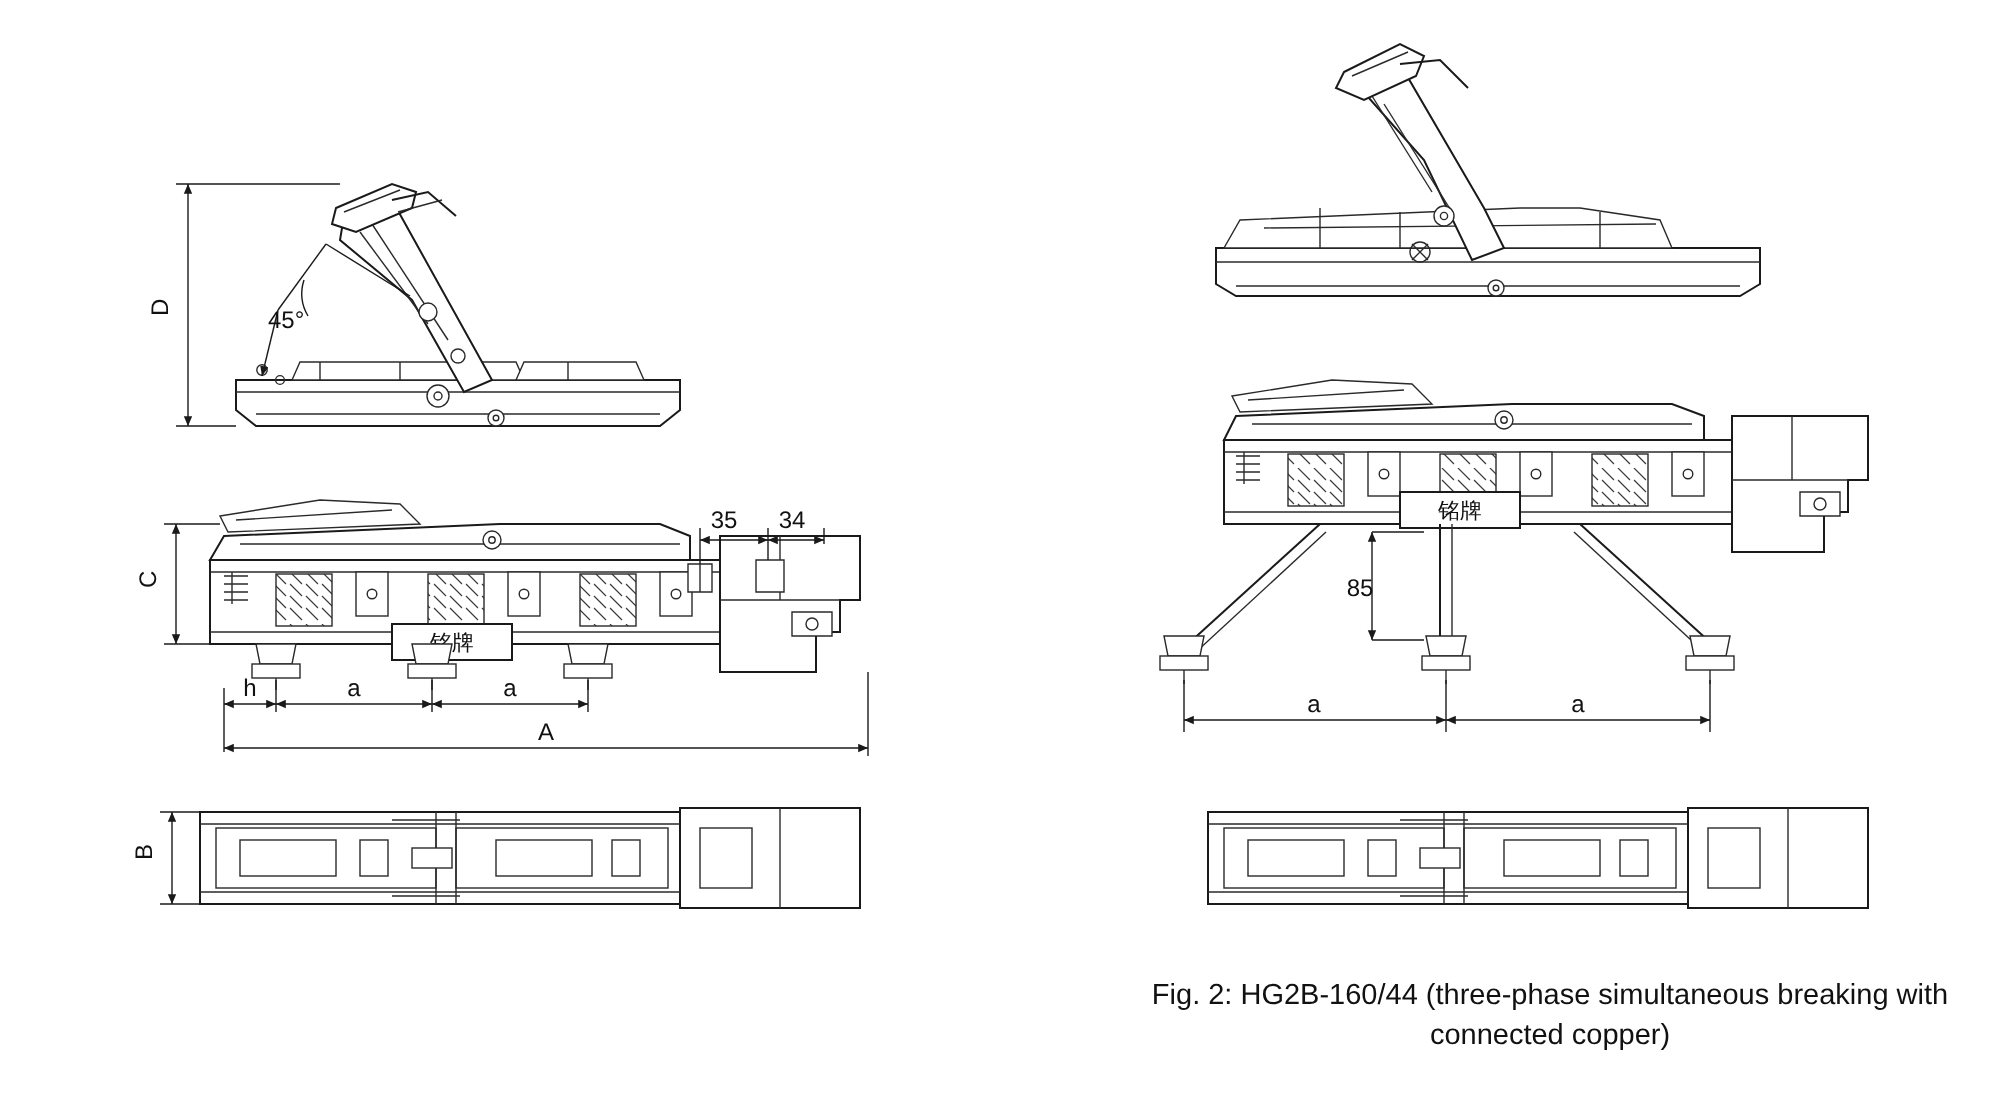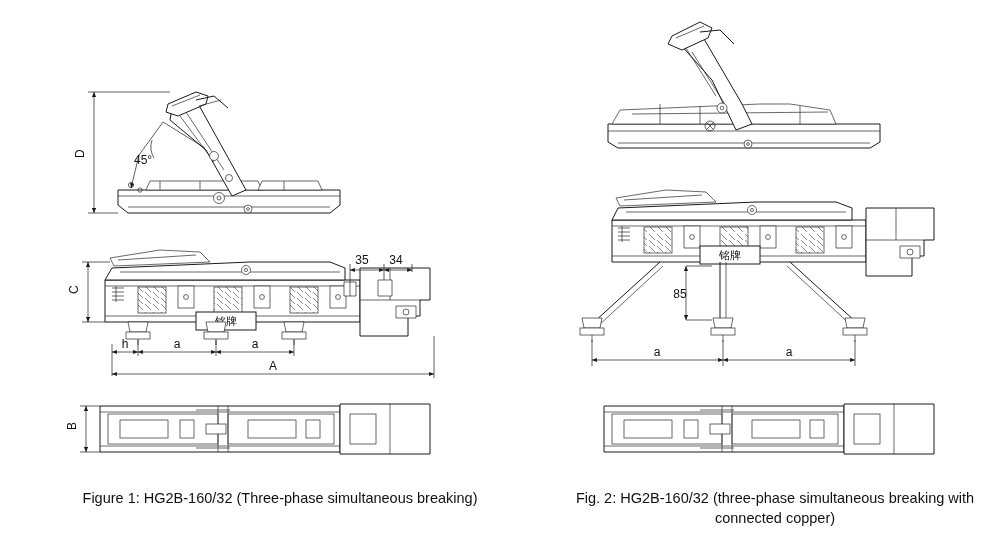--- a/index.html
+++ b/index.html
@@ -354,17 +354,16 @@
       <rect x="684" y="420" width="14" height="18" class="fill-w-thin"></rect>
       <rect x="810" y="420" width="14" height="18" class="fill-w-thin"></rect>
       <rect x="710" y="424" width="20" height="10" class="fill-w-thin"></rect>
       <path class="ln-thin" d="M700,410 L734,410 M700,448 L734,448"></path>
       <rect x="854" y="414" width="26" height="30" class="fill-w-thin"></rect>
       <path class="ln-thin" d="M894,404 L894,454"></path>
     </g>
 
   </svg>
 
-  <div class="fig-caption" id="caption-1">Figure 1: HG2B-160/32 (Three-phase simultaneous breaking)</div>
-
-  <div class="fig-caption" id="caption-2">Fig. 2: HG2B-160/32 (three-phase simultaneous breaking with connected copper)</div>
+
+  <div class="fig-caption" id="caption-2">Fig. 2: HG2B-160/44 (three-phase simultaneous breaking with connected copper)</div>
 
 </div>
 
 </body></html>

